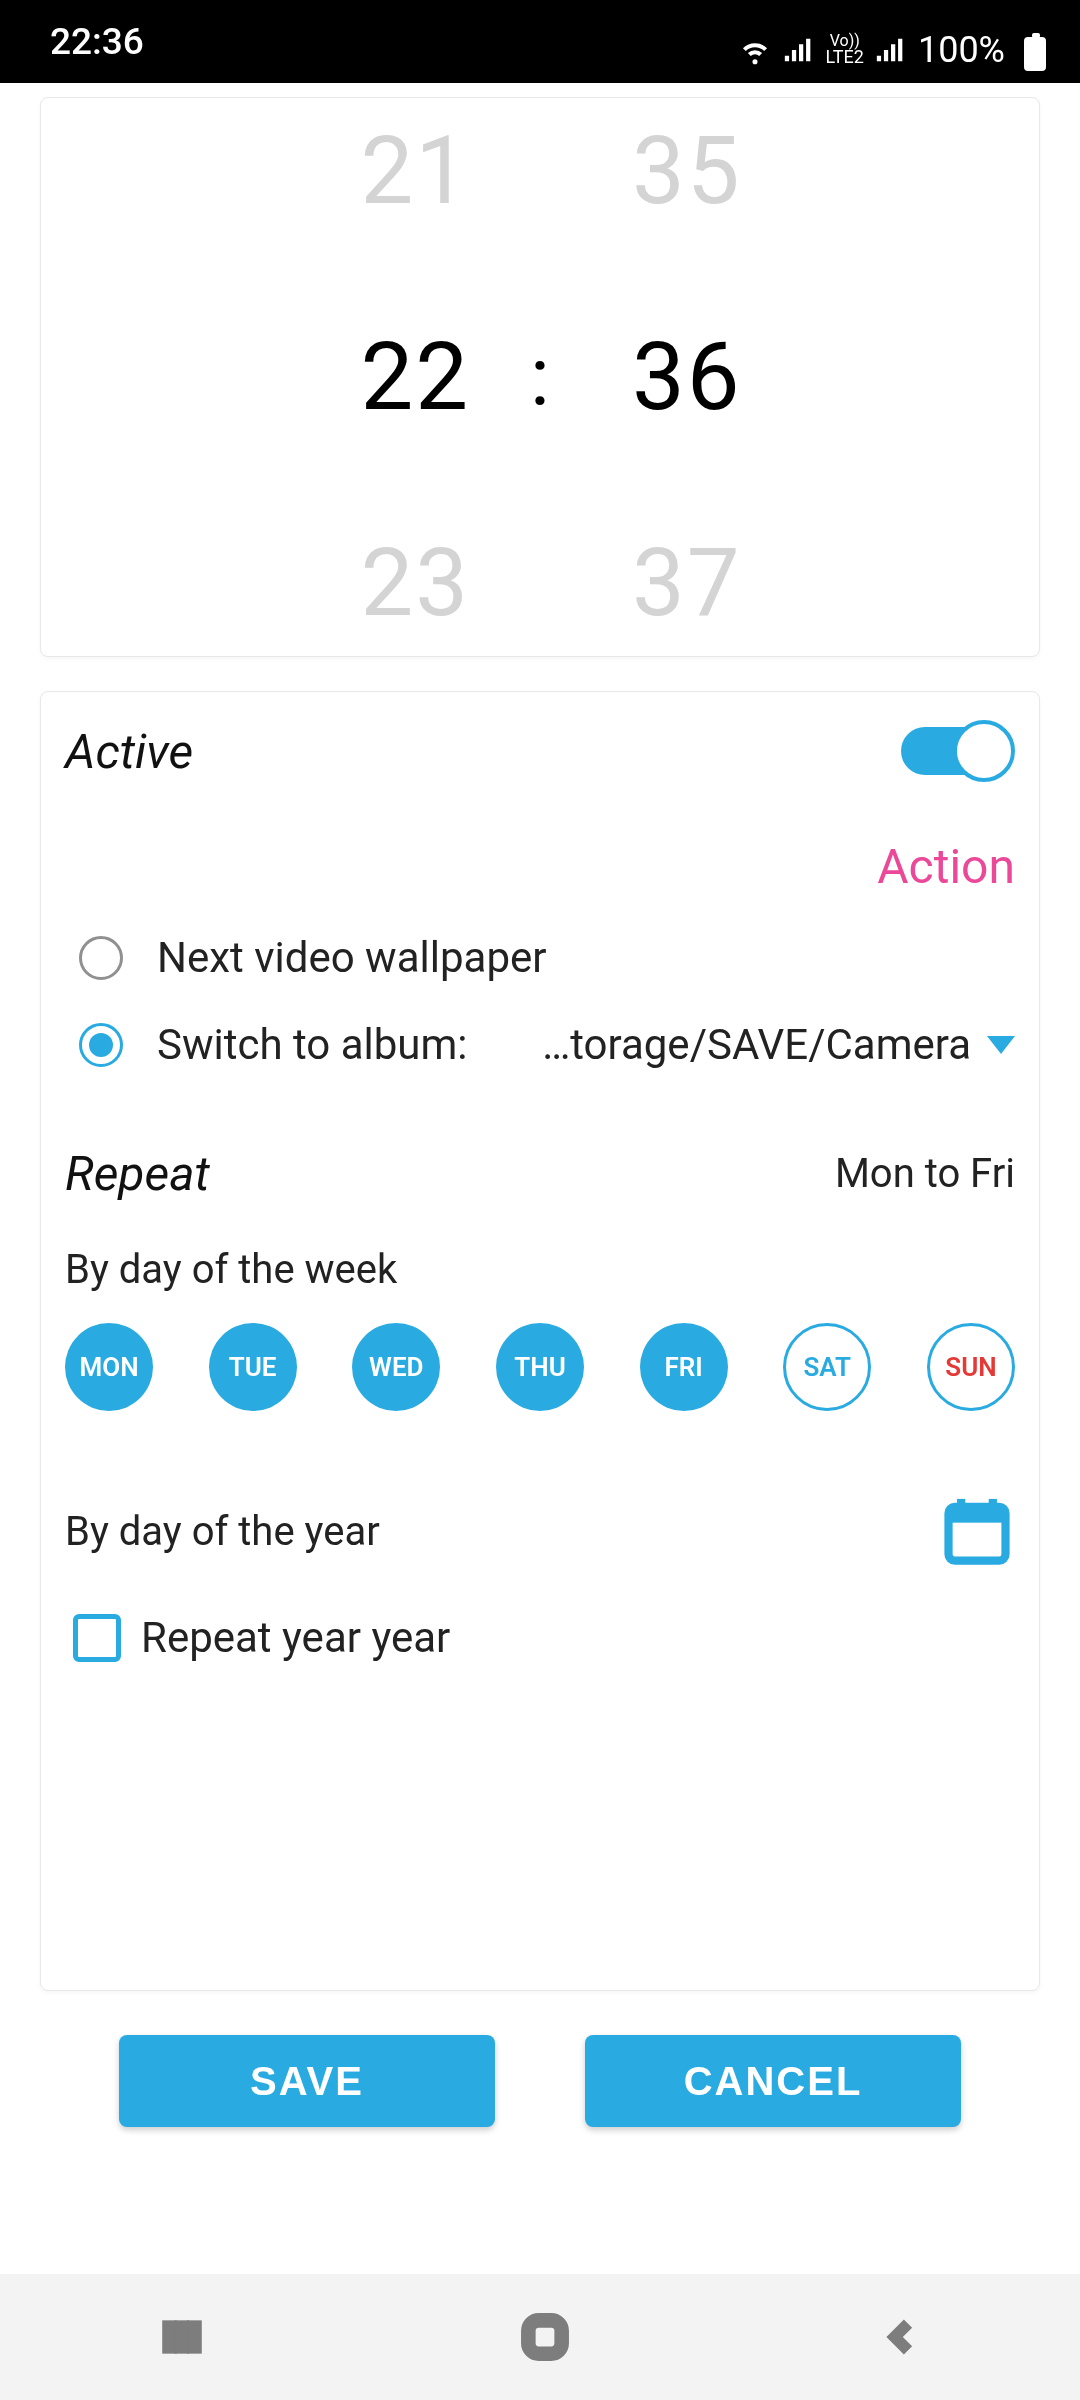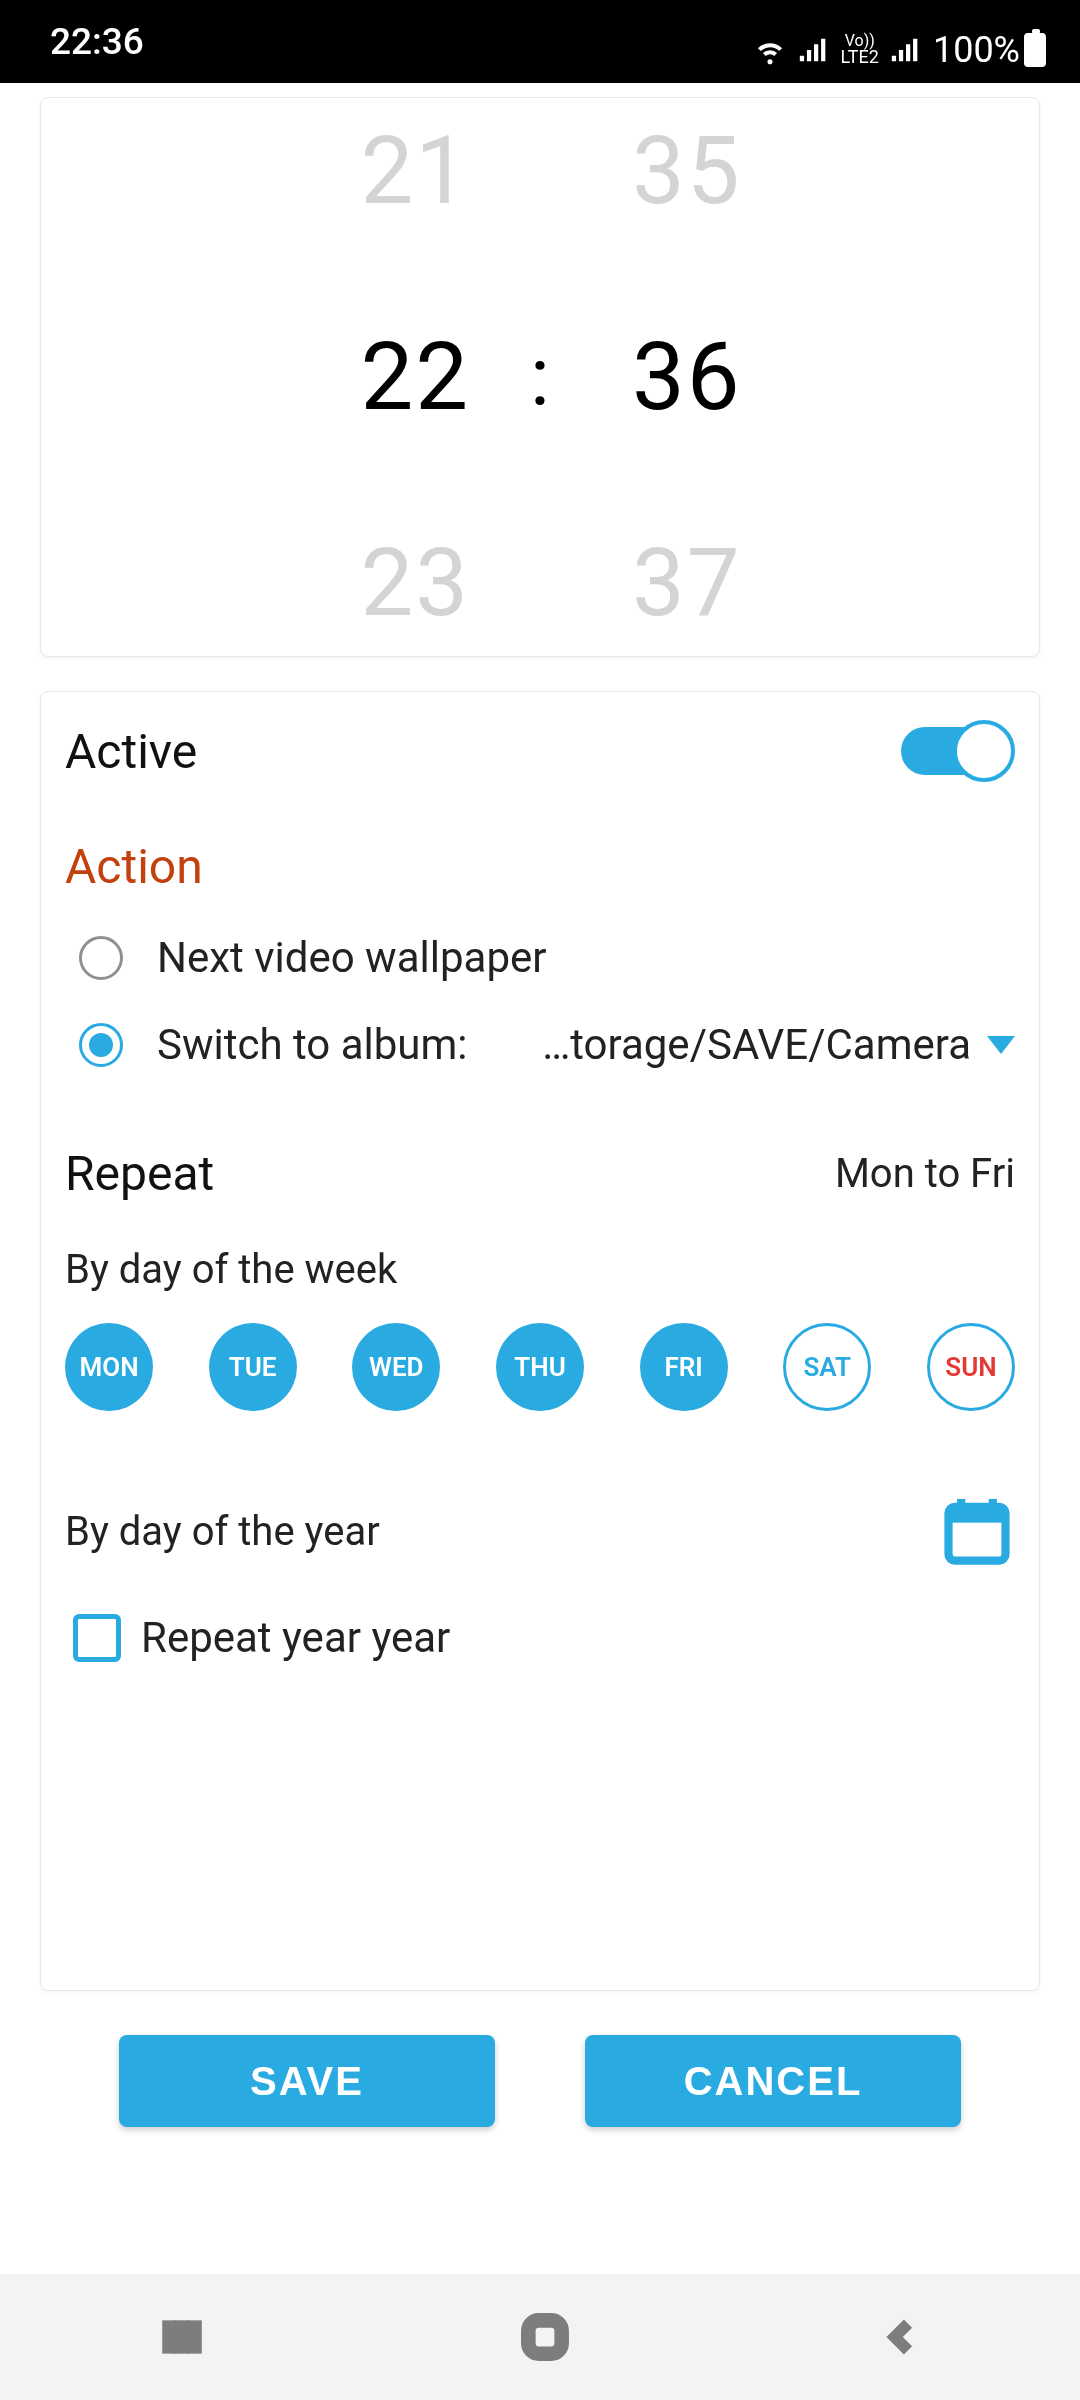--- a/index.html
+++ b/index.html
@@ -3,21 +3,21 @@
 <meta charset="utf-8">
 <style>
   * { box-sizing: border-box; margin: 0; padding: 0; }
   html, body { width: 1080px; height: 2400px; font-family: -apple-system, Roboto, "Segoe UI", Arial, sans-serif; background: #fff; overflow: hidden; }
   .status-bar { height: 83px; background: #000; color: #fff; display: flex; align-items: center; justify-content: space-between; padding: 0 34px 0 50px; font-size: 37px; }
   .status-left { font-weight: 500; }
   .status-right { display: flex; align-items: center; gap: 10px; font-size: 36px; margin-top: 16px; }
   .status-right svg { width: 34px; height: 34px; fill: #fff; }
   .lte { font-size: 18px; line-height: 0.9; text-align: center; }
   .lte .top { font-size: 16px; }
-  .batt-wrap { display:flex; align-items:center; gap:4px; }
+  .batt-wrap { display:flex; align-items:flex-end; gap:19px; }
   .batt { display:inline-block; width: 22px; height: 34px; border:3px solid #fff; border-radius:4px; position:relative; background:#fff; }
   .batt::before { content:""; position:absolute; top:-7px; left:5px; width:8px; height:5px; background:#fff; border-radius:2px; }
 
   .content { padding: 0 40px; }
   .card {
     background:#fff;
     border:1px solid #e8e8e8;
     border-radius:8px;
     box-shadow: 0 2px 4px rgba(0,0,0,0.04);
     padding: 28px 24px;
@@ -25,22 +25,22 @@
 
   .time-card { margin-top: 14px; height: 560px; display:flex; align-items:center; justify-content:center; gap:60px; }
   .wheel { display:flex; flex-direction:column; align-items:center; gap:96px;margin-left:22px; }
   .wheel div { font-size: 94px; color:#d4d4d4; letter-spacing: 2px; }
   .wheel .sel { color:#000; }
   .colon { font-size: 82px; color:#000; font-weight:400; }
 
   .settings-card { margin-top: 34px; height: 1300px; }
 
   .row { display:flex; align-items:center; justify-content:space-between; }
-  .title { font-size: 48px; color:#111; }
-  .section-title { font-size: 48px; color:#c2410c; margin-top: 56px; }
+  .title { font-size: 48px; color:#111;font-style:italic; }
+  .section-title { font-size: 48px; color:#ec4899; margin-top: 56px; text-align: right; }
 
   .switch { position:relative; width:114px; height:62px; }
   .track { position:absolute; left:0; top:7px; width:100px; height:48px; background:#29abe2; border-radius:24px; }
   .knob { position:absolute; right:0; top:0; width:62px; height:62px; background:#fff; border:4px solid #29abe2; border-radius:50%; }
 
   .radio-row { display:flex; align-items:center; gap:34px; margin-top:38px; margin-left:14px; font-size:42px; color:#222; }
   .radio { width:44px; height:44px; border:3px solid #909090; border-radius:50%; display:flex; align-items:center; justify-content:center; flex:0 0 44px; }
   .radio.checked { border-color:#29abe2; }
   .radio.checked::after { content:""; width:24px; height:24px; background:#29abe2; border-radius:50%; }
 

